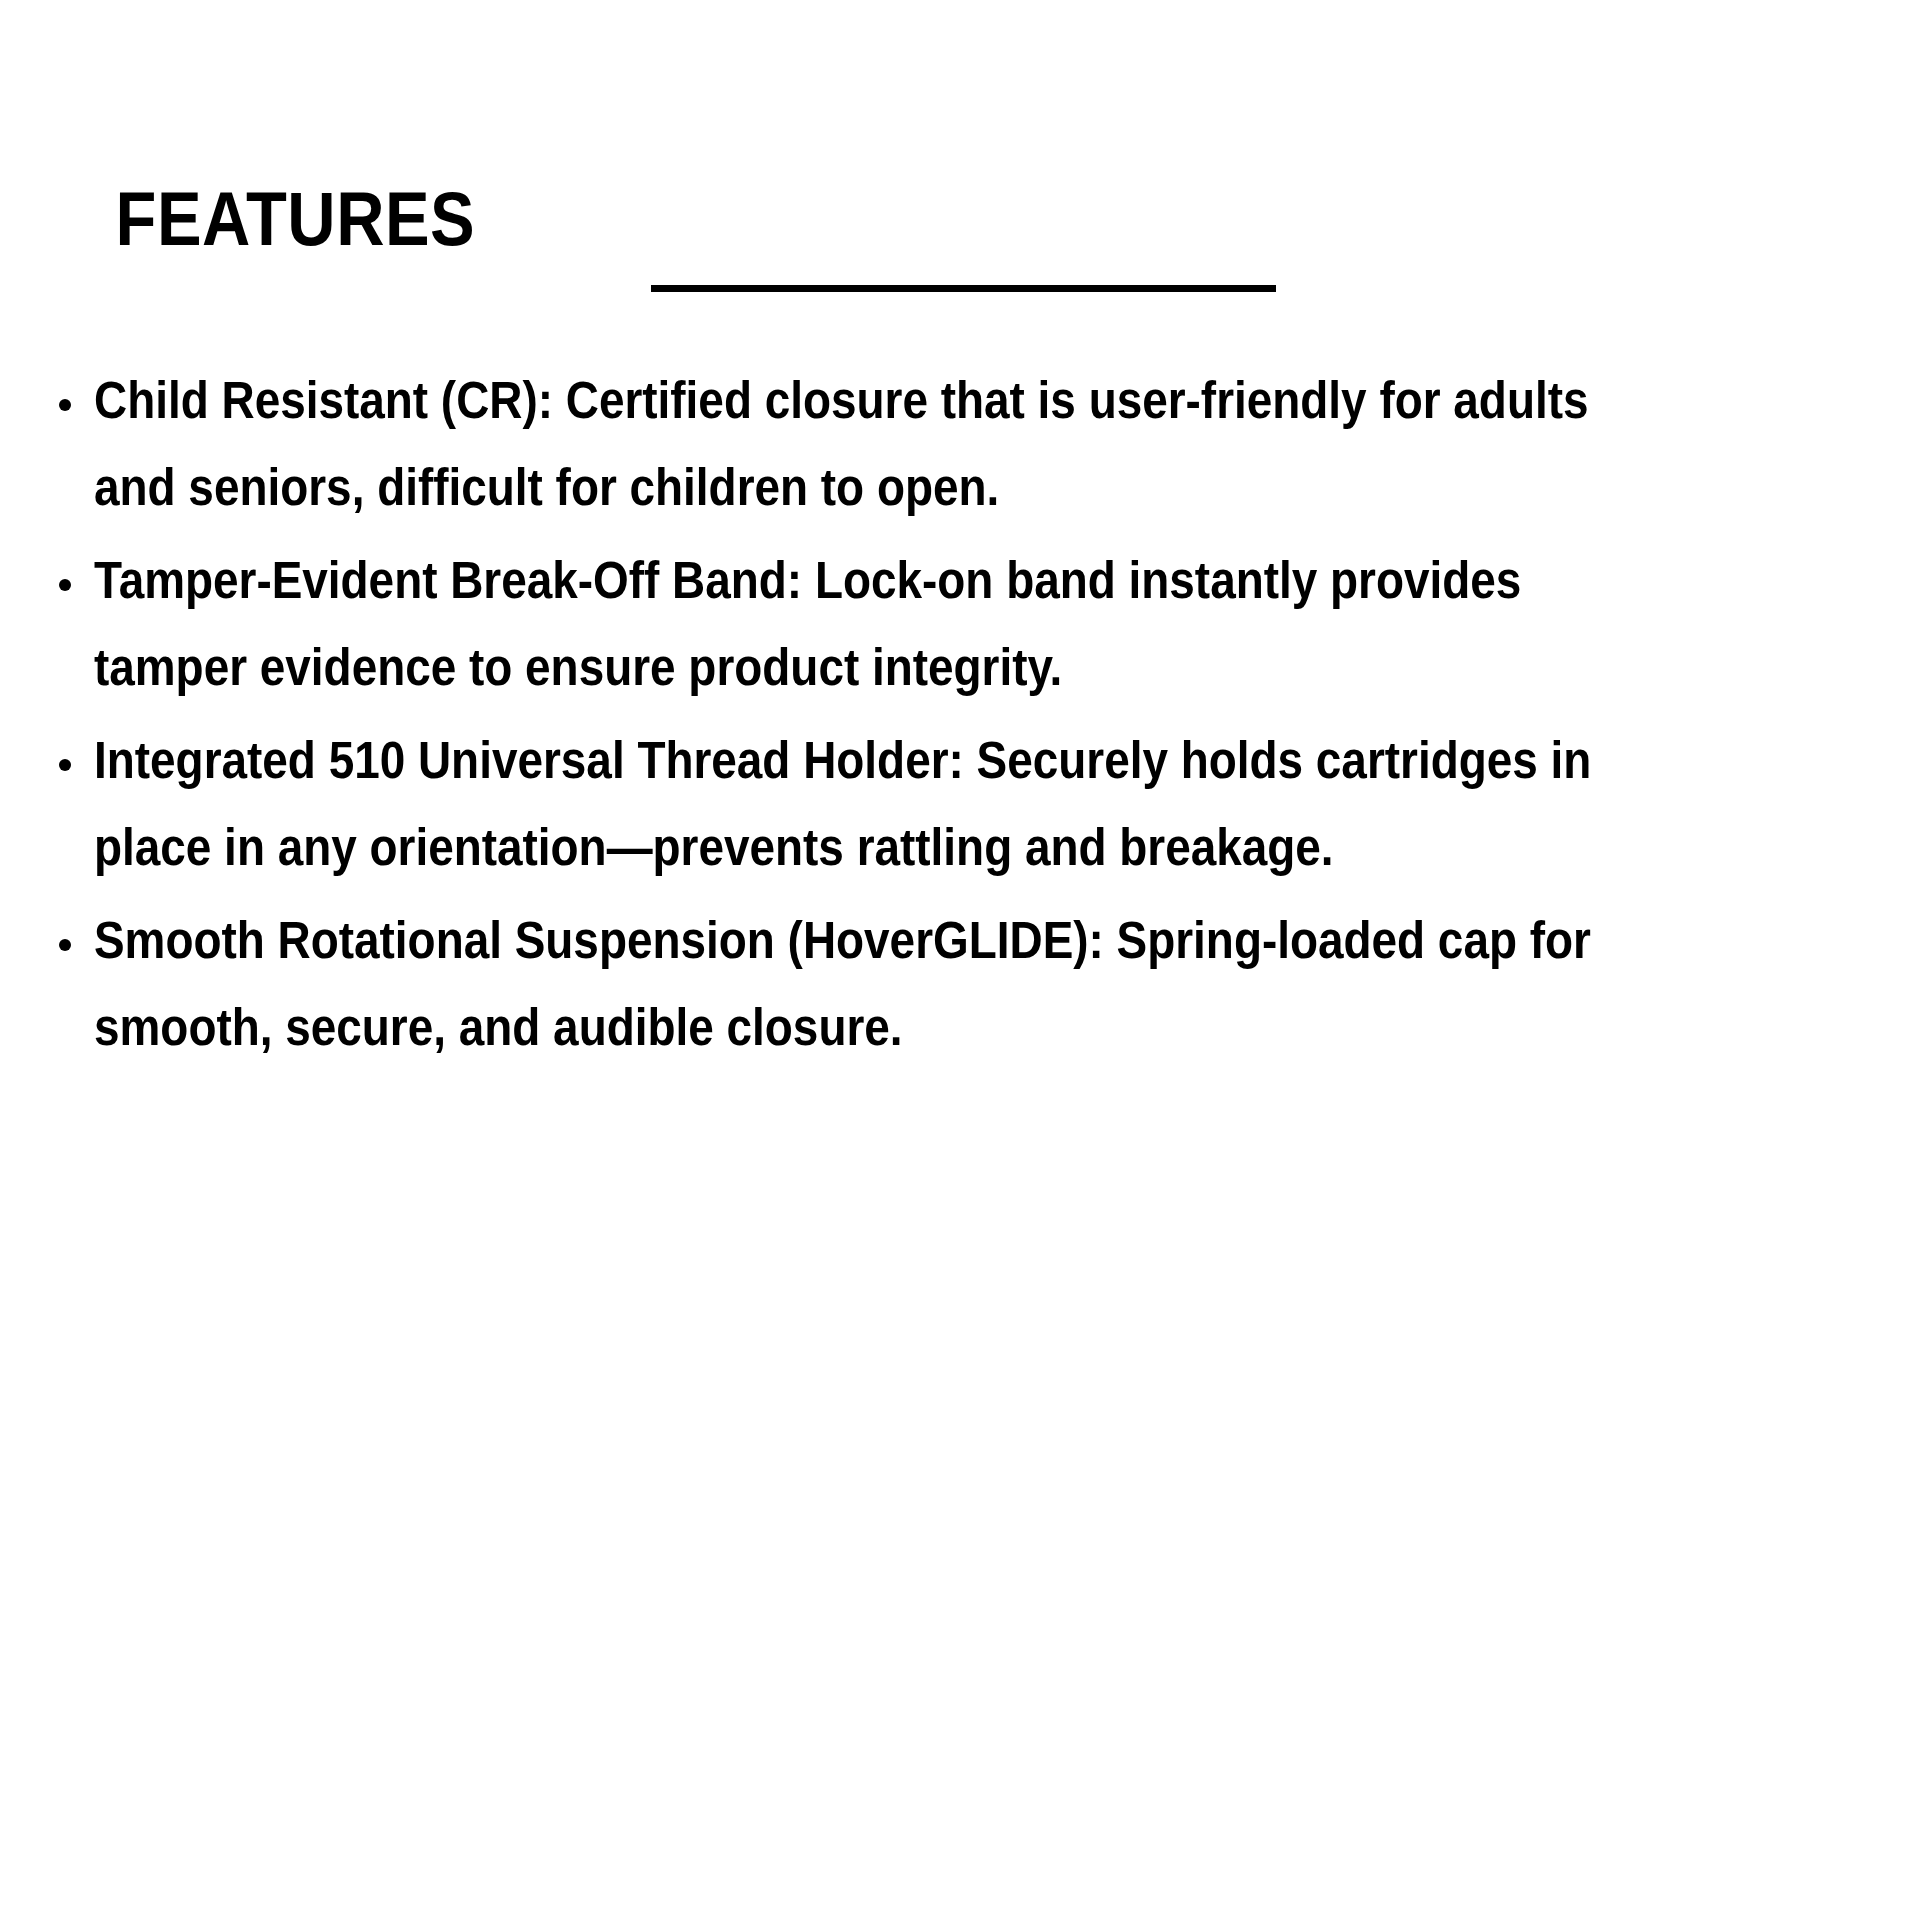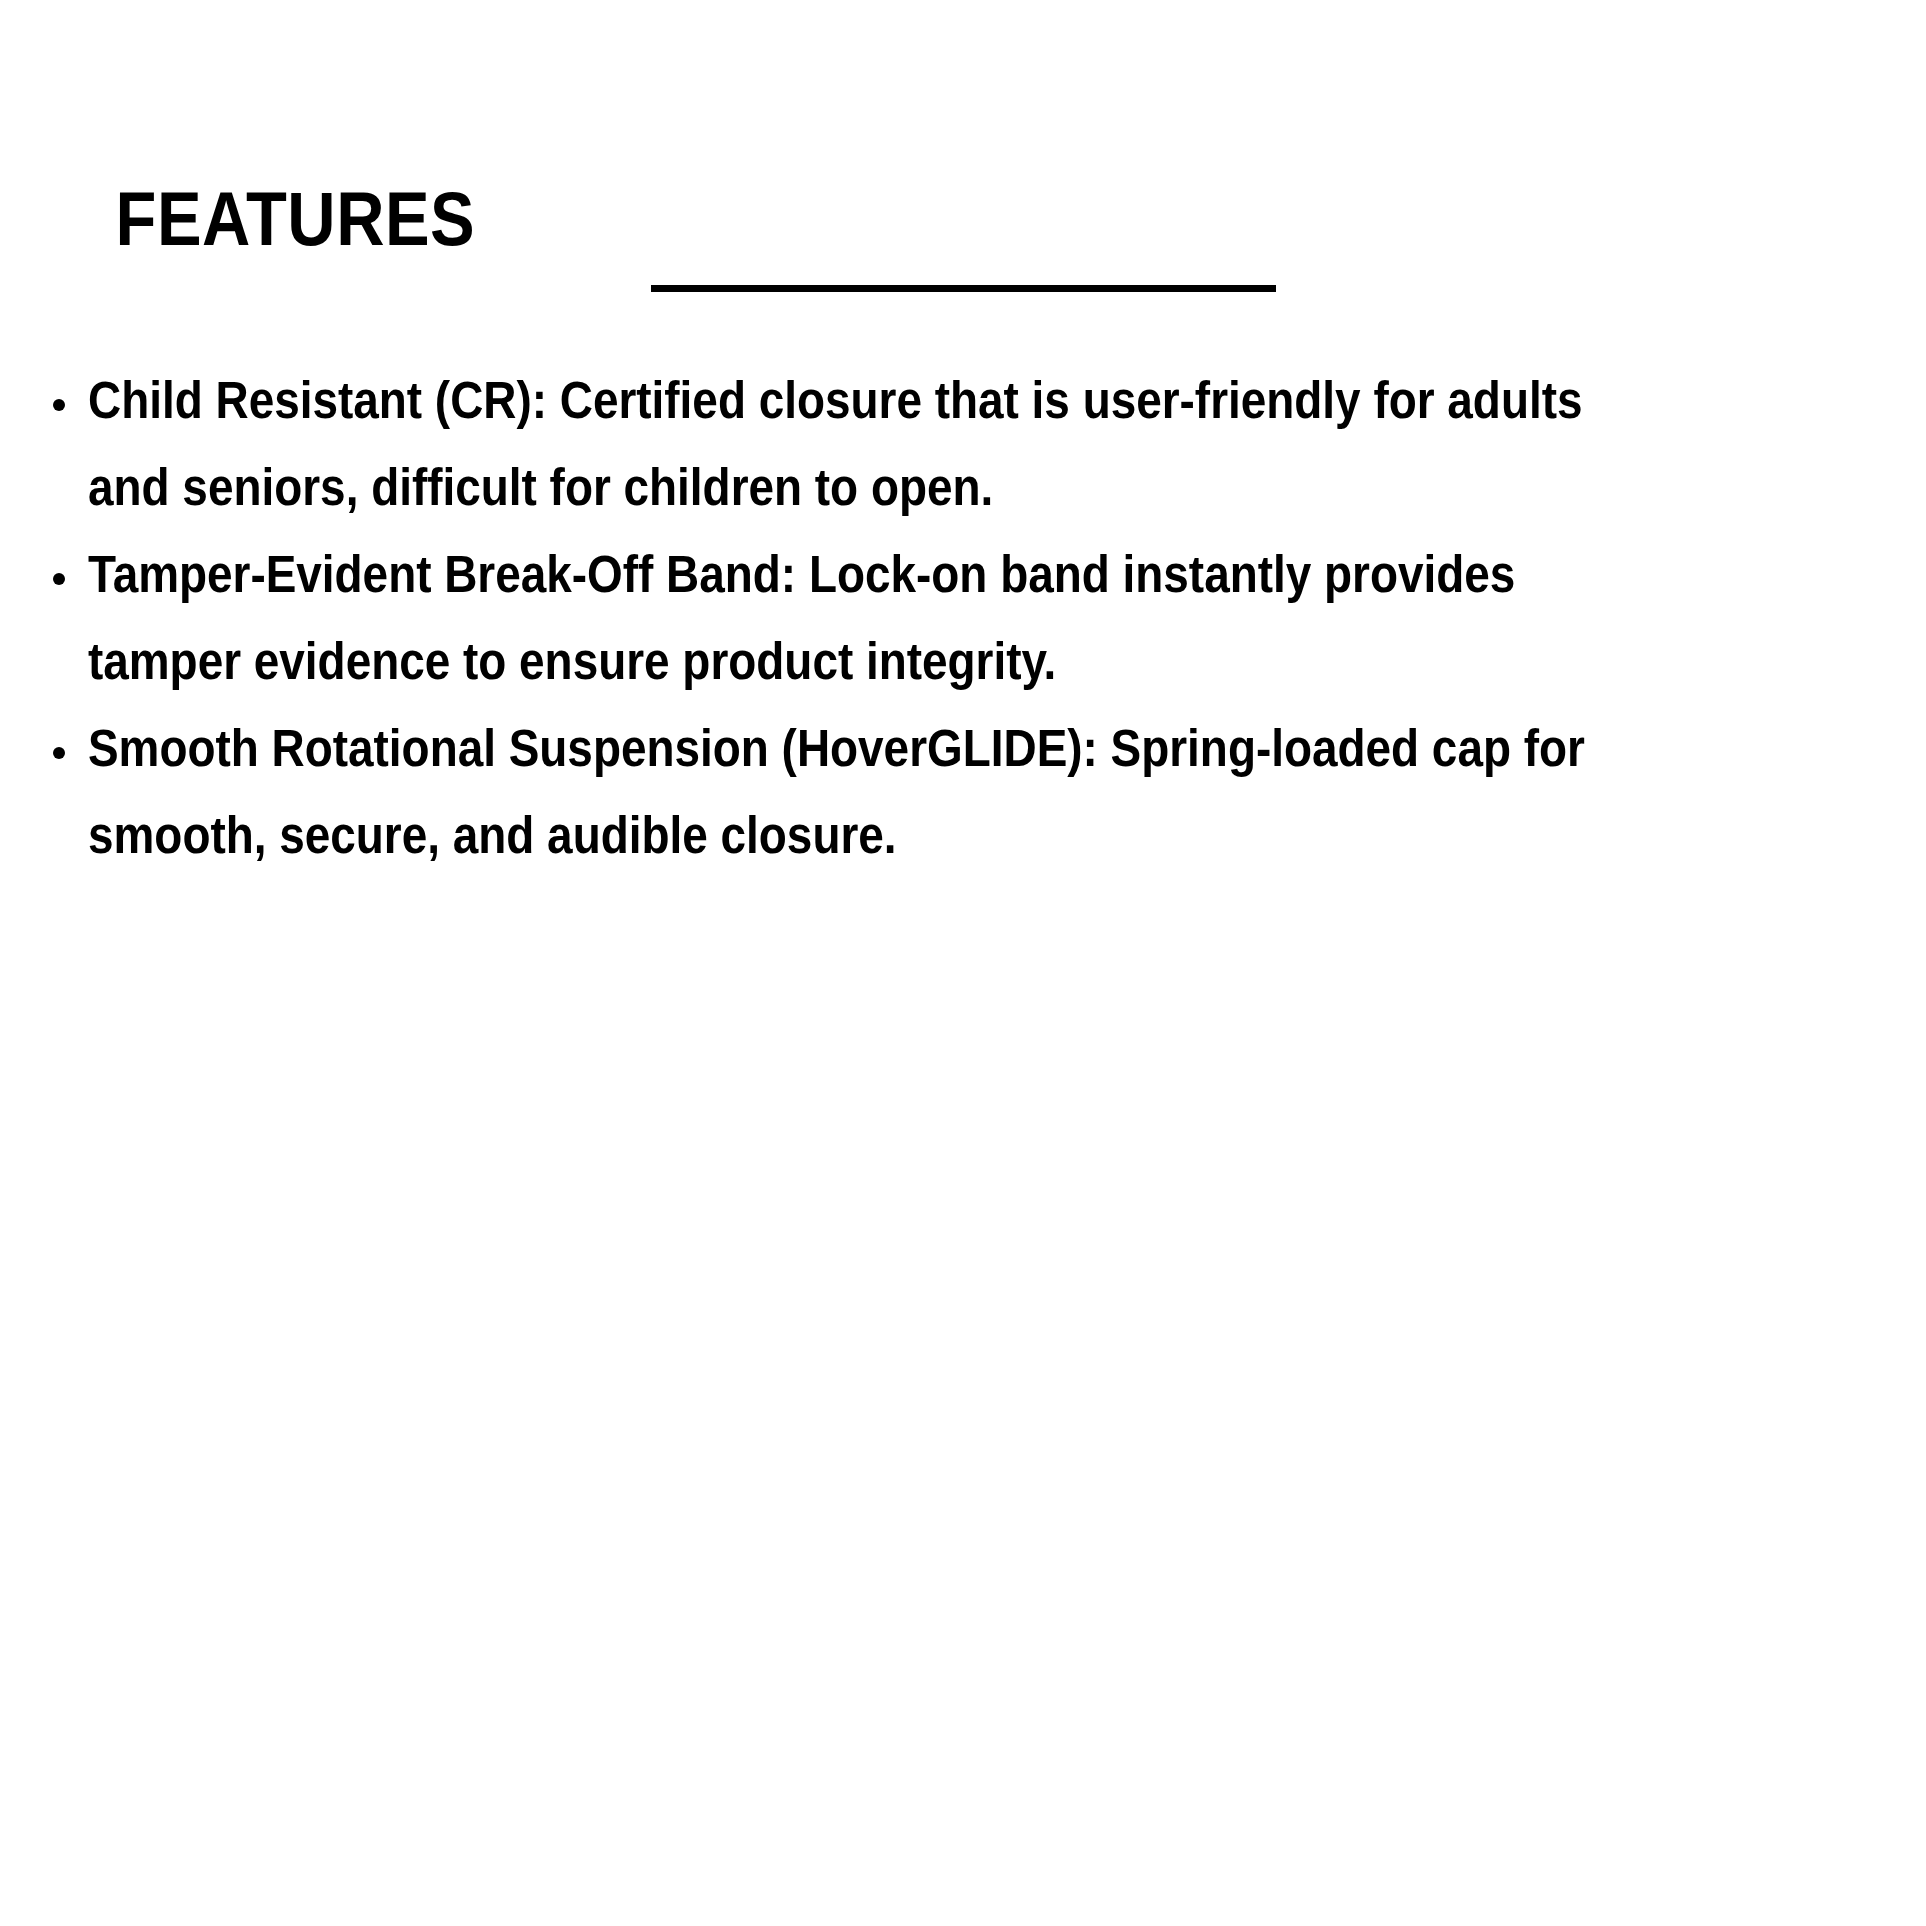--- a/index.html
+++ b/index.html
@@ -35,21 +35,21 @@
     background: #000000;
     margin: 25px auto 0 auto;
   }
   ul.features {
     list-style: none;
     margin: 65px 0 0 0;
     padding: 0 0 0 88px;
   }
   ul.features li.item {
     position: relative;
-    margin: 0;
+    margin: 6px;
     padding: 0;
   }
   ul.features li.item::before {
     content: "";
     position: absolute;
     left: -35px;
     top: 42px;
     width: 12px;
     height: 12px;
     border-radius: 50%;
@@ -75,17 +75,21 @@
 <ul class="features">
     <li class="item">
       <div class="line">Child Resistant (CR): Certified closure that is user-friendly for adults</div>
       <div class="line">and seniors, difficult for children to open.</div>
     </li>
     <li class="item">
       <div class="line">Tamper-Evident Break-Off Band: Lock-on band instantly provides</div>
       <div class="line">tamper evidence to ensure product integrity.</div>
     </li>
     <li class="item">
+      <div class="line">Integrated 510 Universal Thread Holder: Securely holds cartridges in</div>
+      <div class="line">place in any orientation—prevents rattling and breakage.</div>
+    </li>
+    <li class="item">
       <div class="line">Smooth Rotational Suspension (HoverGLIDE): Spring-loaded cap for</div>
       <div class="line">smooth, secure, and audible closure.</div>
     </li>
   </ul>
 
 
 </body></html>

